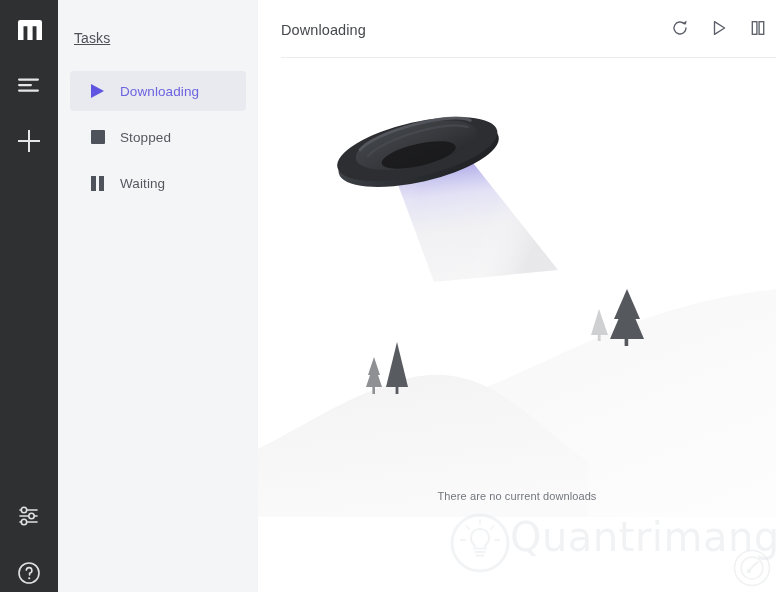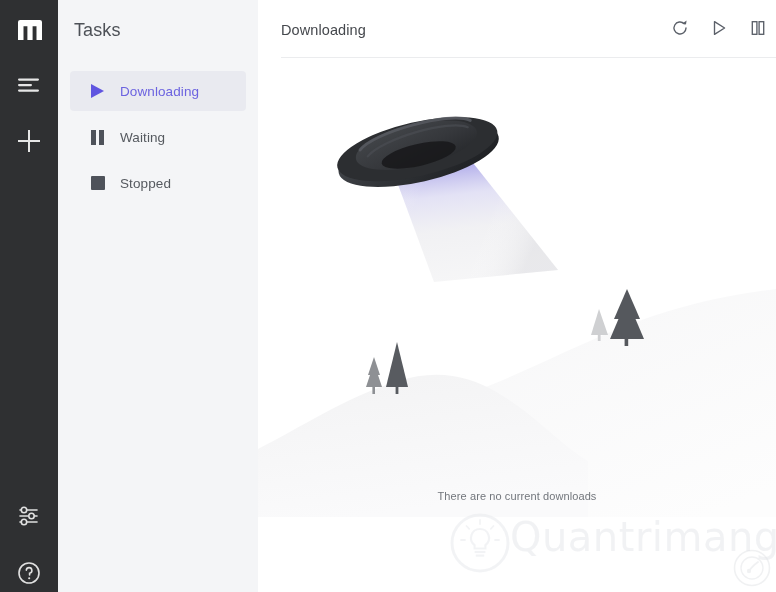--- a/index.html
+++ b/index.html
@@ -60,25 +60,26 @@
   
   .tasks {
     width: 200px;
     flex: 0 0 200px;
     height: 592px;
     background: #f4f5f7;
     position: relative;
   }
   .tasks-title {
     position: absolute;
-    top: 20px;
+    top: 30px;
     left: 16px;
-    font-size: 18px;
+    font-size: 14px;
     color: #4d5157;
     letter-spacing: .1px;
+    text-decoration: underline;
   }
   .task-list {
     position: absolute;
     top: 71px;
     left: 12px;
     right: 12px;
   }
   .task-item {
     height: 40px;
     display: flex;
@@ -280,33 +281,33 @@
 
       <div class="task-item active">
         <span class="task-ico">
           <span class="ico-play-tri"></span>
         </span>
         <span class="task-label">Downloading</span>
       </div>
 
       <div class="task-item">
         <span class="task-ico">
+          <span class="ico-stop"></span>
+        </span>
+        <span class="task-label">Stopped</span>
+      </div>
+
+      <div class="task-item">
+        <span class="task-ico">
           <span class="ico-pause">
               <i></i>
               <i></i>
             </span>
         </span>
         <span class="task-label">Waiting</span>
-      </div>
-
-      <div class="task-item">
-        <span class="task-ico">
-          <span class="ico-stop"></span>
-        </span>
-        <span class="task-label">Stopped</span>
       </div>
 
     </div>
   </div>
 
   <div class="main">
 
     <div class="main-head">
       <div class="main-head-title">Downloading</div>
       <div class="main-head-rule"></div>

